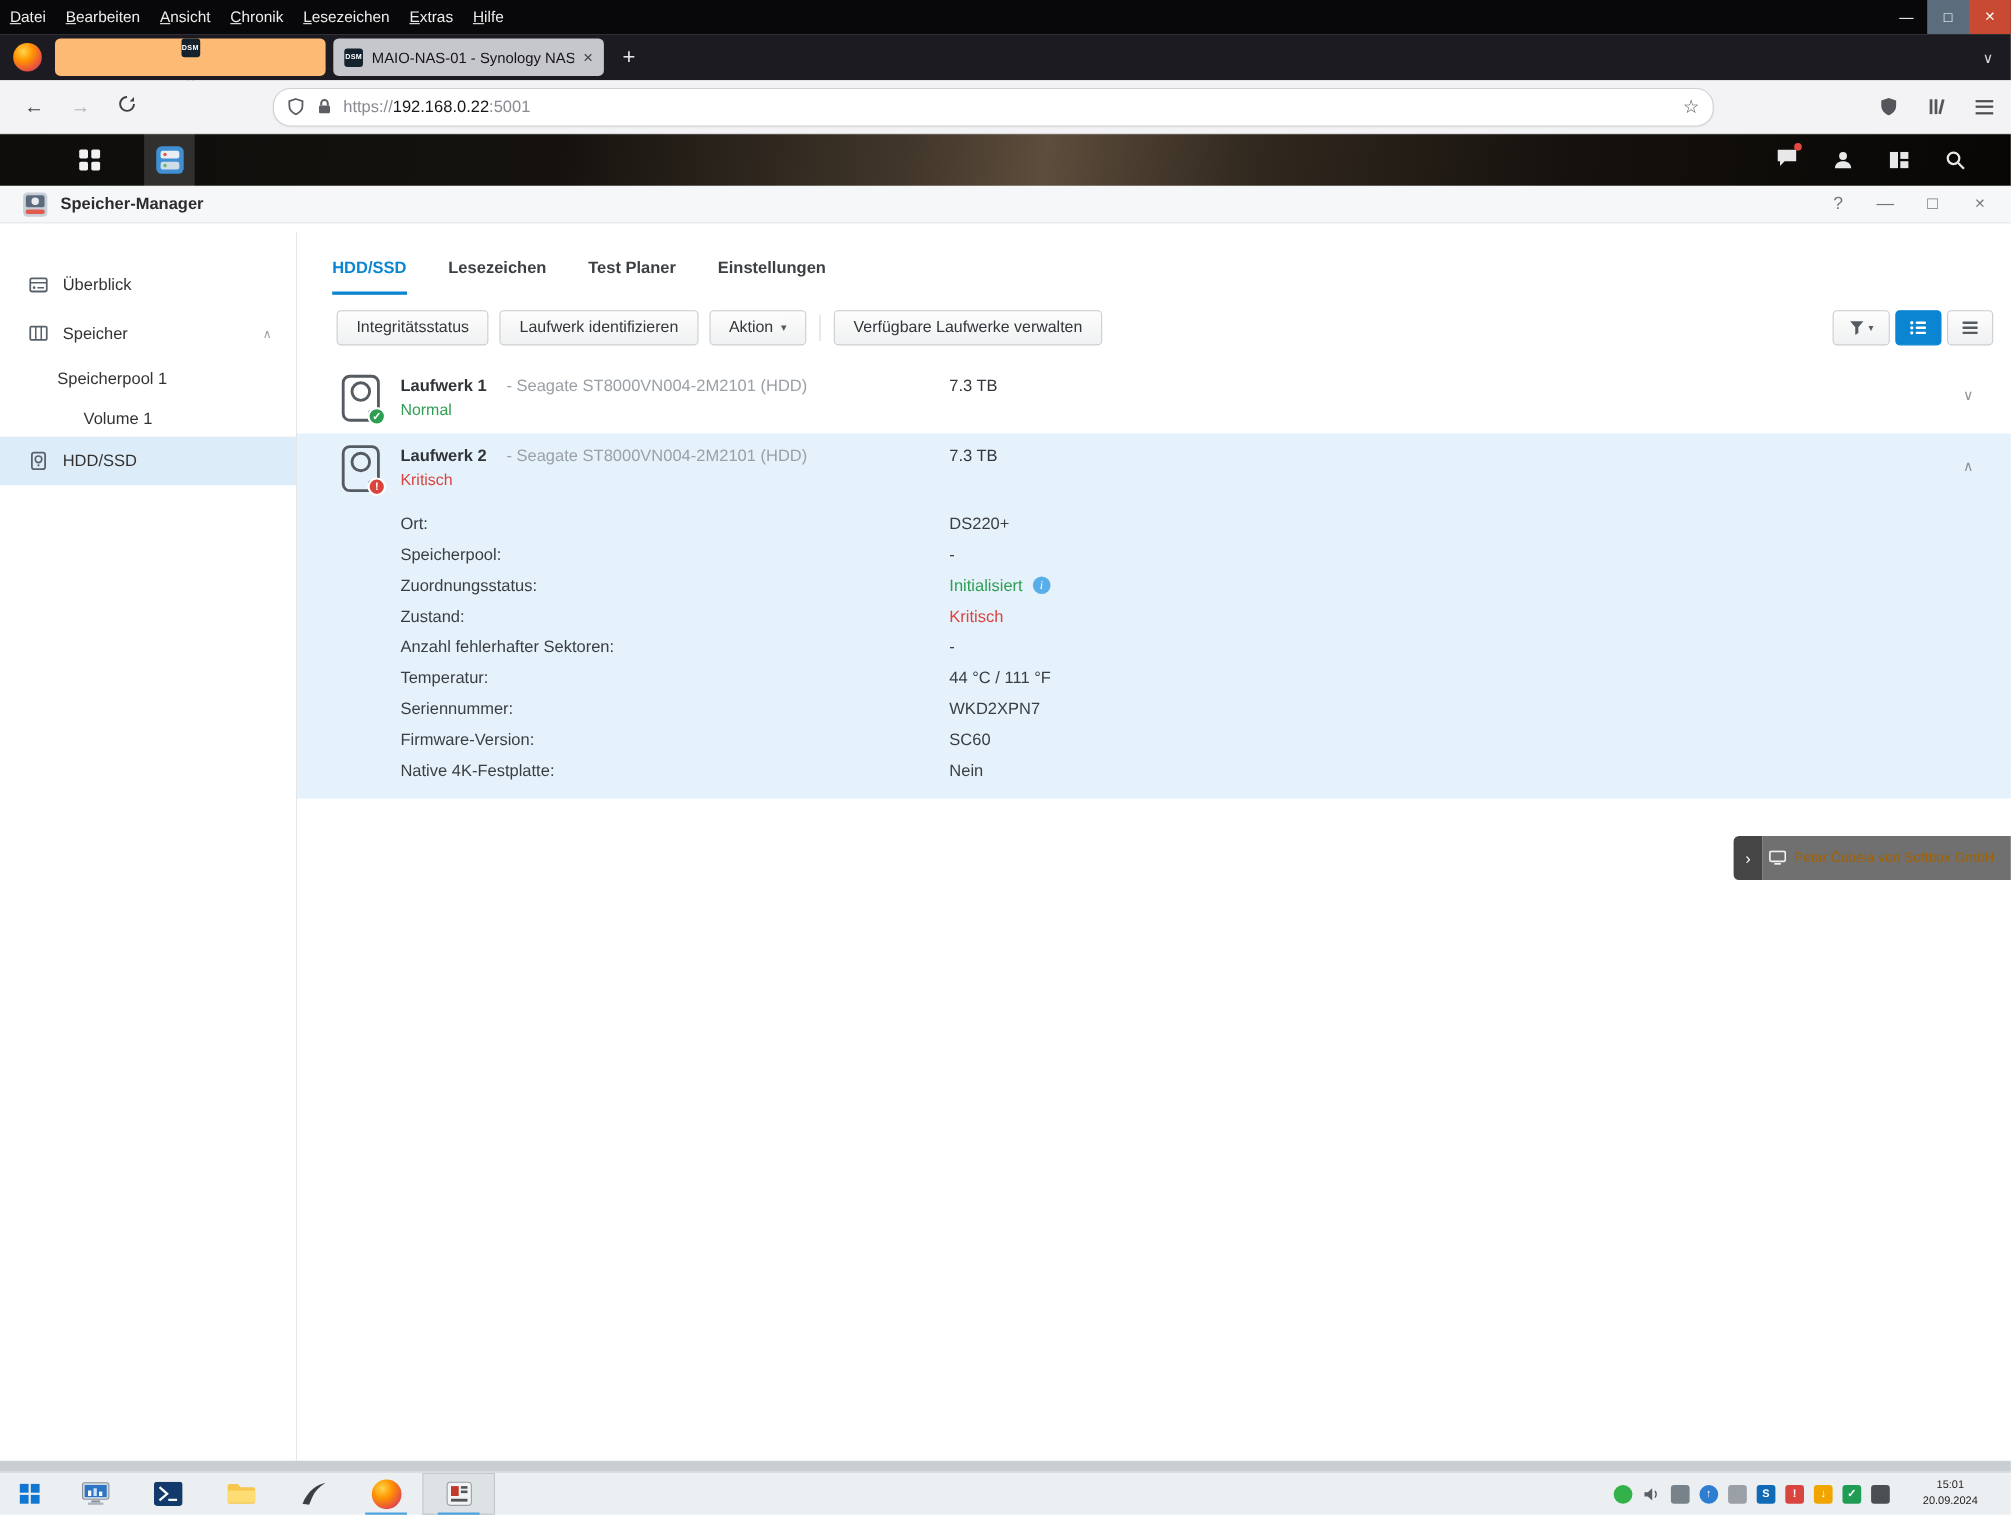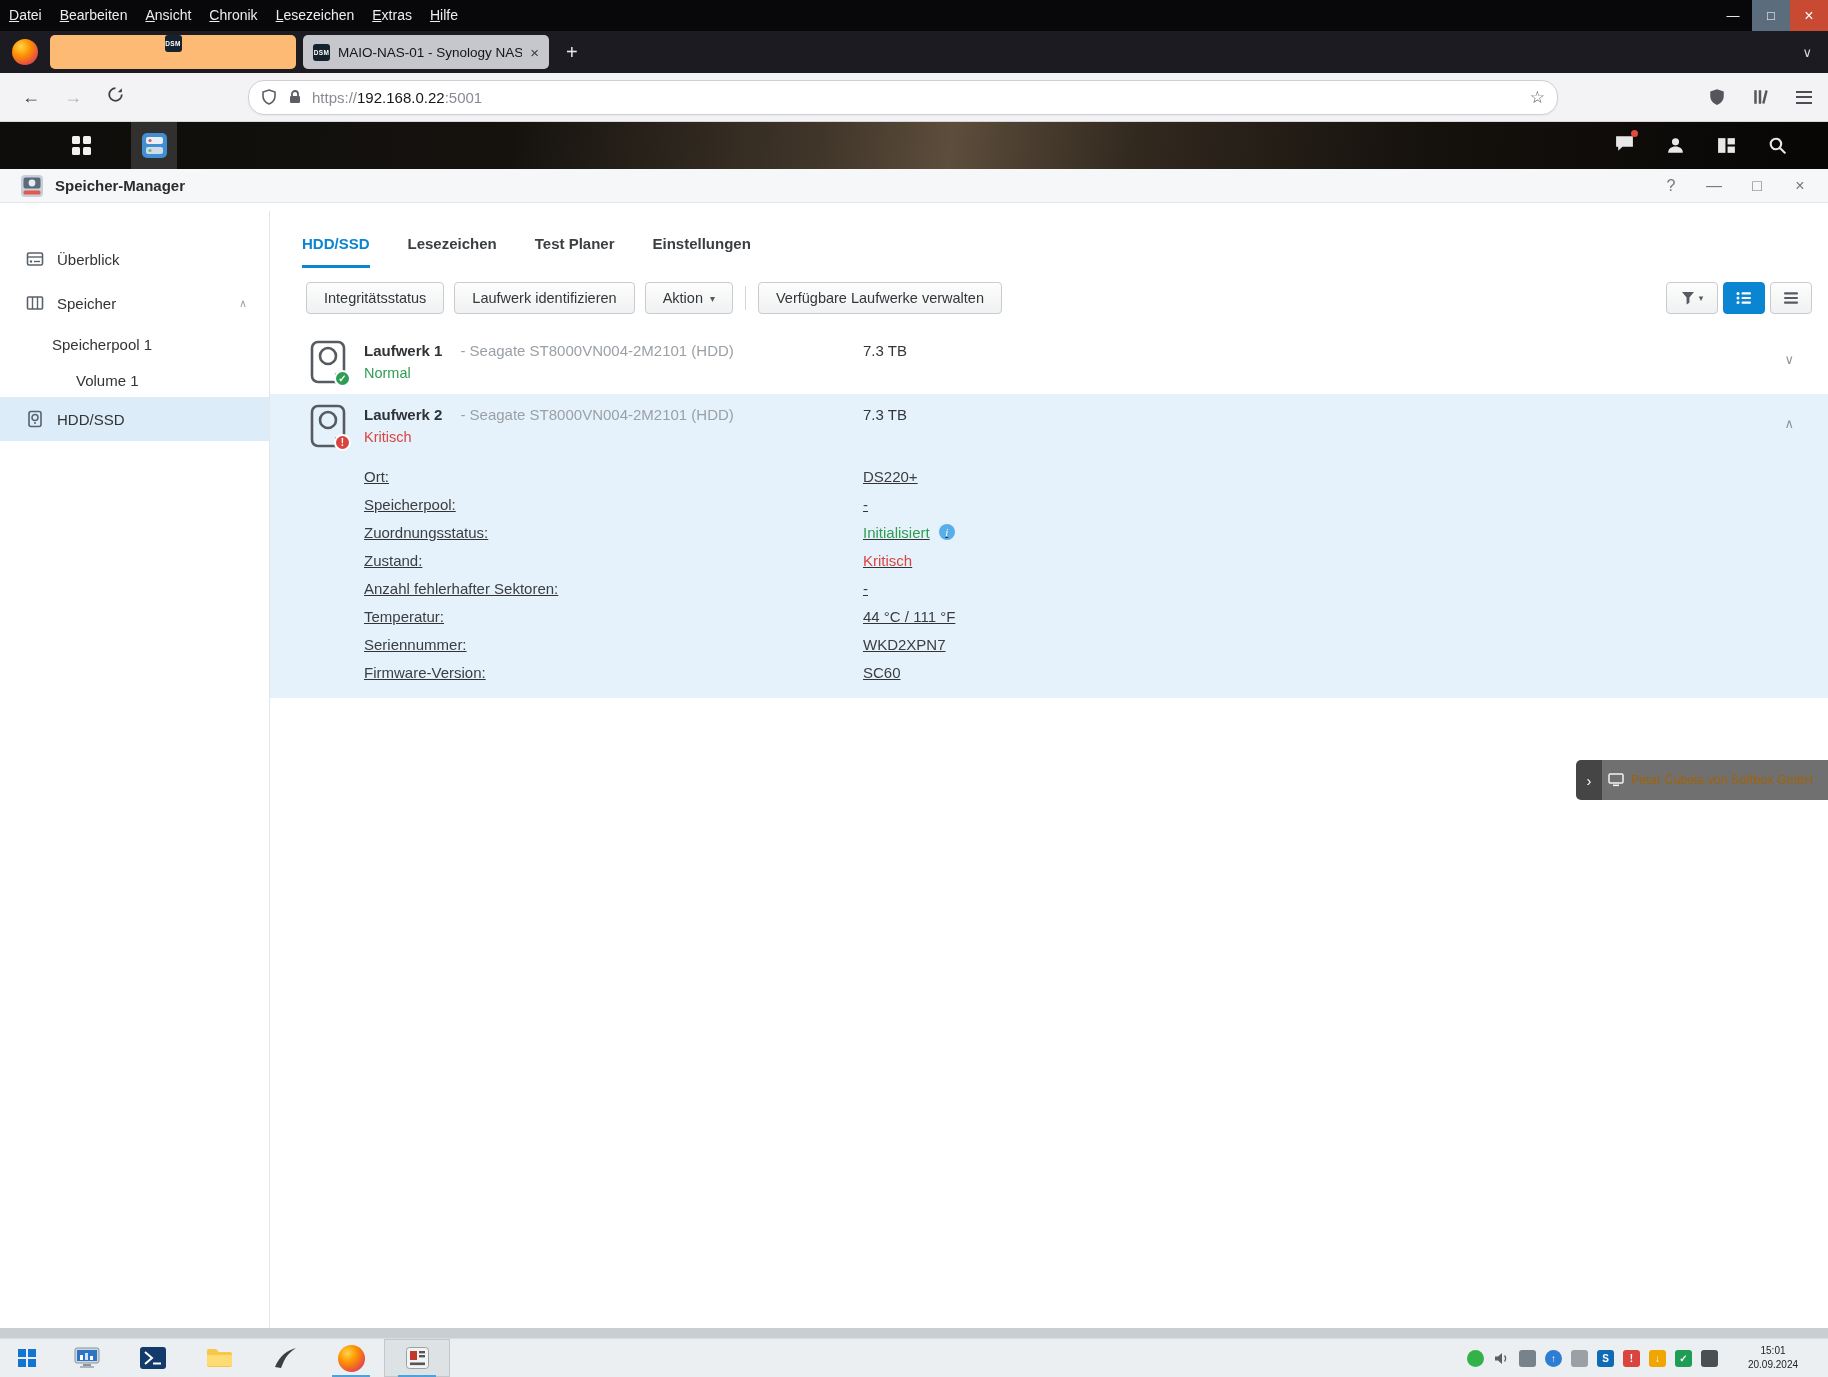--- a/index.html
+++ b/index.html
@@ -124,21 +124,21 @@
   .drive-lines { margin-left:18px; }
   .line1 { font-size:15px; line-height:22px; white-space:nowrap; }
   .drive-name { font-weight:bold; color:#2f3337; }
   .drive-model { color:#9aa0a6; margin-left:18px; }
   .drive-status { font-size:14.5px; margin-top:3px; }
   .drive-status.ok { color:#2e9e53; }
   .drive-status.crit { color:#d9443f; }
   .drive-size { position:absolute; left:593px; top:12px; font-size:15px; color:#33373b; }
   .row-chevron { position:absolute; right:34px; top:22px; font-size:13px; color:#8d939a; }
 
-  .details { padding-top:4px;text-decoration:underline; }
+  .details { padding-top:4px; }
   .detail-row { height:28px; display:flex; align-items:center; padding-left:94px; font-size:15px; }
   .d-label { width:499px; color:#3a3e42; }
   .d-value { color:#3a3e42; display:flex; align-items:center; gap:9px; }
   .d-value.green { color:#2e9e53; }
   .d-value.red { color:#d9443f; }
   .info-badge { width:16px; height:16px; border-radius:50%; background:#57aee8; color:#fff;
                 font-family:"Liberation Serif", serif; font-style:italic; font-size:11px;
                 display:flex; align-items:center; justify-content:center; }
 
   
@@ -454,20 +454,24 @@
               <span class="d-value">44 °C / 111 °F</span>
             </div>
             <div class="detail-row">
               <span class="d-label">Seriennummer:</span>
               <span class="d-value">WKD2XPN7</span>
             </div>
             <div class="detail-row">
               <span class="d-label">Firmware-Version:</span>
               <span class="d-value">SC60</span>
             </div>
+            <div class="detail-row">
+              <span class="d-label">Native 4K-Festplatte:</span>
+              <span class="d-value">Nein</span>
+            </div>
           </div>
         </div>
       </div>
     </div>
   </div>
 </div>
 
 <div class="tv-banner">
   <div class="tv-chevron">›</div>
   <div class="tv-body">

